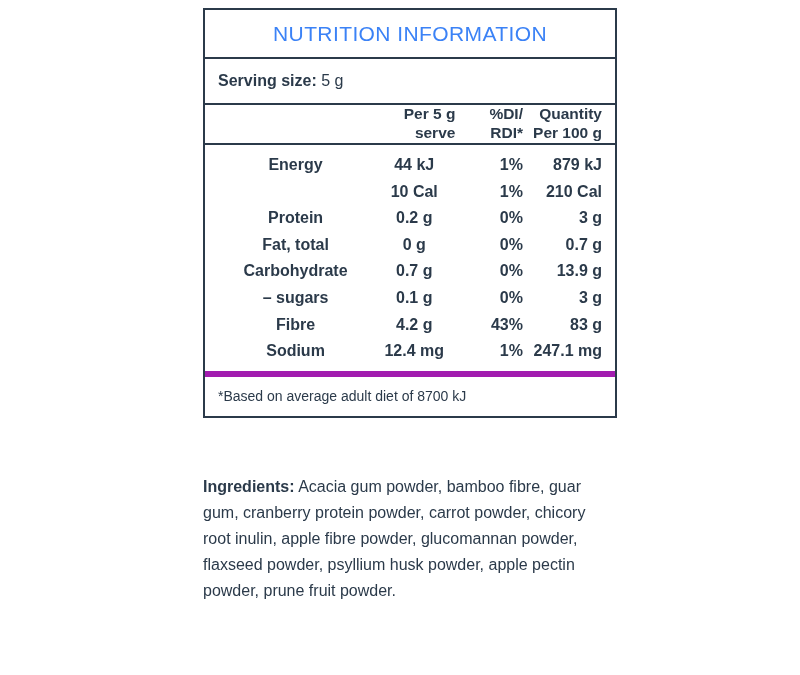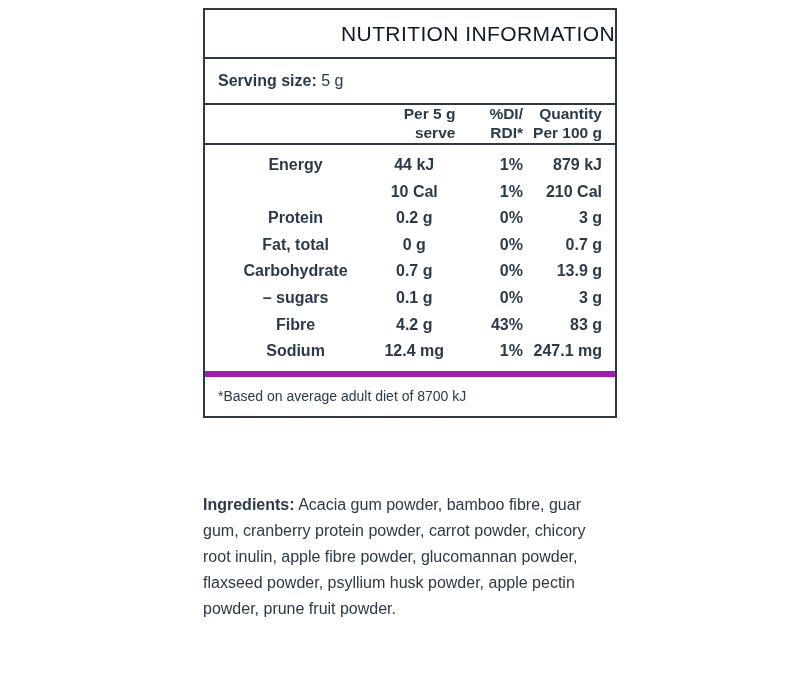--- a/index.html
+++ b/index.html
@@ -20,24 +20,24 @@
     position: absolute;
     left: 203px;
     top: 8px;
     width: 414px;
     box-sizing: border-box;
     border: 2px solid #2b3a4a;
     background: #fff;
   }
 
   .nip-title {
-    text-align: right;
+    text-align: center;
     font-size: 21px;
     letter-spacing: 0.4px;
-    color: #0f172a;
+    color: #3b82f6;
     padding: 12px 0 11px;
     border-bottom: 2px solid #2b3a4a;
     font-weight: 400;
   }
 
   .servings {
     padding: 10px 13px 11px;
     border-bottom: 2px solid #2b3a4a;
     font-size: 16px;
     line-height: 1.45;
@@ -88,21 +88,21 @@
 
   .footnote {
     border-top: 6px solid #a21caf;
     padding: 11px 13px 12px;
     font-size: 14px;
   }
 
   .ingredients {
     position: absolute;
     left: 203px;
-    top: 492px;
+    top: 474px;
     width: 414px;
     font-size: 16px;
     line-height: 1.62;
   }
   .ingredients .lbl { font-weight: bold; }
 </style>
 </head>
 <body>
 
 <div class="panel">

